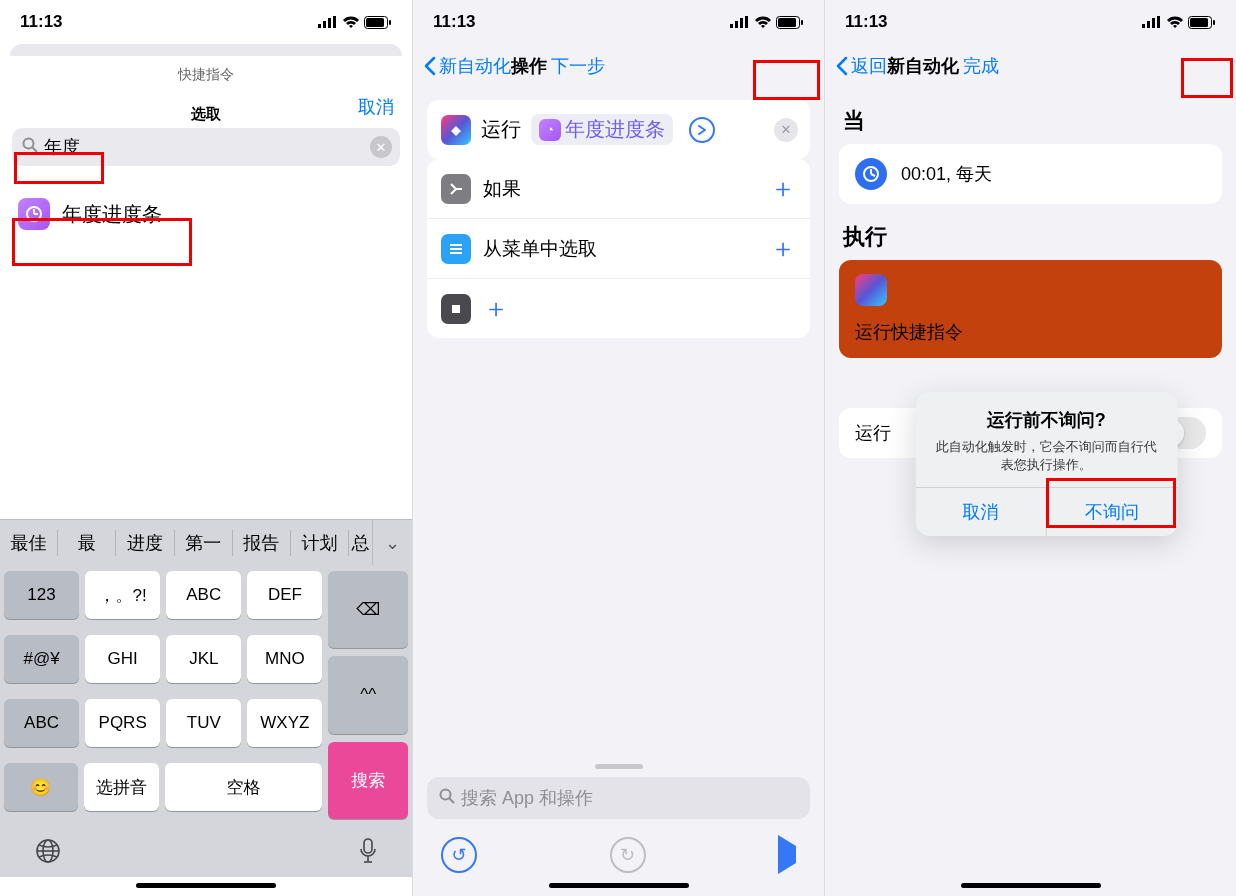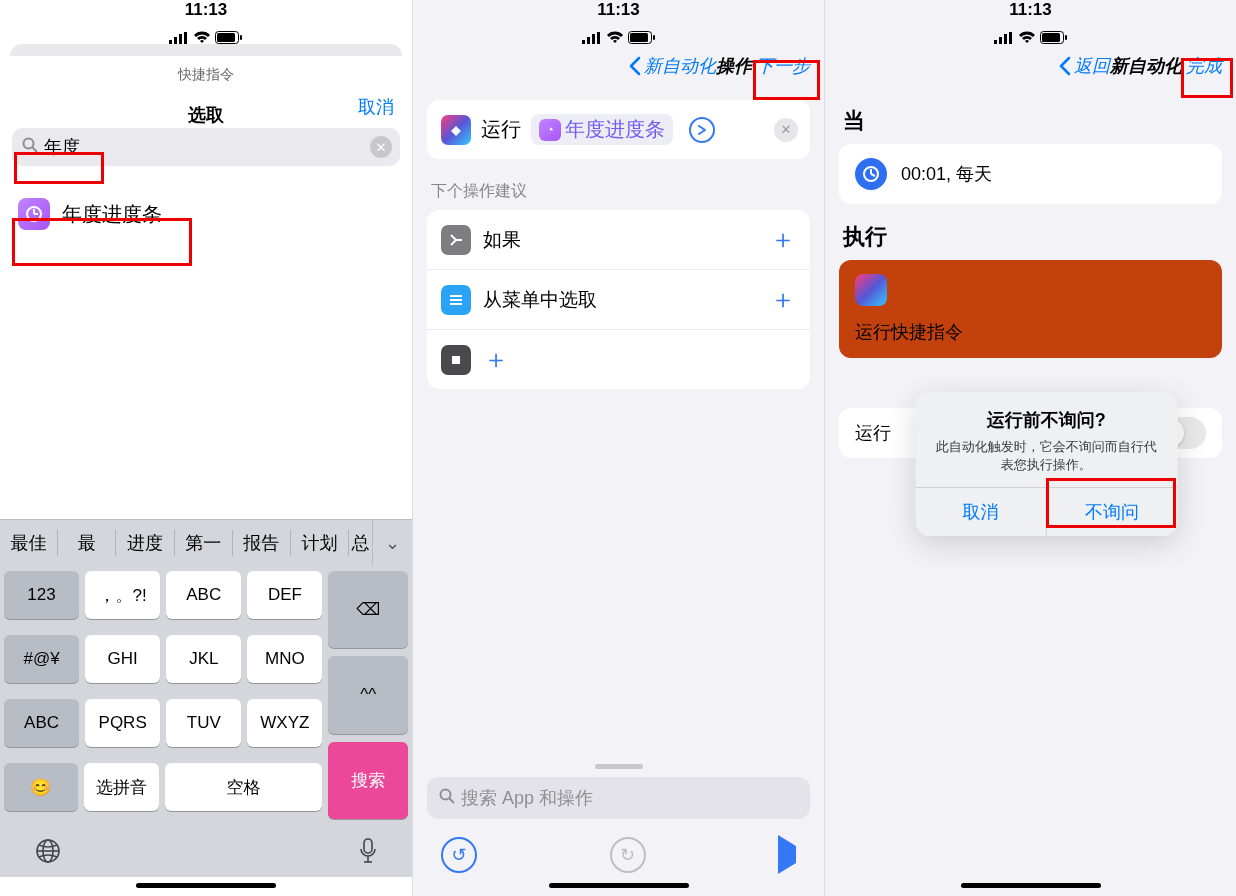--- a/index.html
+++ b/index.html
@@ -1,32 +1,32 @@
 <!DOCTYPE html>
 <html><head>
 <meta charset="utf-8">
 <style>
   * { box-sizing: border-box; margin: 0; padding: 0; font-family: -apple-system, "Helvetica Neue", Arial, sans-serif; }
   body { background: #fff; width: 1236px; height: 896px; display: flex; }
   .phone { width: 412px; height: 896px; position: relative; background: #f2f2f7; display: flex; flex-direction: column; overflow: hidden; }
   .phone + .phone { border-left: 1px solid #ddd; }
 
   
-  .status-bar { height: 44px; display: flex; align-items: center; justify-content: space-between; padding: 0 20px; font-size: 17px; font-weight: 600; color: #000; flex-direction: column; }
+  .status-bar { height: 44px; display: flex; align-items: center; justify-content: space-between; padding: 0 20px; font-size: 17px; font-weight: 600; color: #000; }
   .status-right { display: flex; align-items: center; gap: 4px; }
   .bars-icon, .wifi-icon, .battery-icon { display: inline-block; }
   .bars-icon svg, .wifi-icon svg, .battery-icon svg { display: block; }
 
   
   .p1-bg { background: #fff; }
   .card-behind { margin: 0 10px; background: #e8e8ed; height: 12px; border-radius: 12px 12px 0 0; }
   .sheet { background: #fff; border-radius: 12px 12px 0 0; flex: none; padding-top: 6px; }
   .sheet-title-small { text-align: center; font-size: 14px; color: #666; padding: 4px 16px 2px; }
   .sheet-header-row { display: flex; align-items: center; justify-content: center; position: relative; height: 42px; }
-  .sheet-title { font-size: 18px; font-weight: 600; margin-top: 15px; }
+  .sheet-title { font-size: 15px; font-weight: 600; margin-top: 15px; }
   .cancel-link { position: absolute; right: 18px; color: #007aff; font-size: 18px; }
   .search-wrap { padding: 0 12px 8px; }
   .search-field { display: flex; align-items: center; background: #e9e9ee; border-radius: 10px; height: 38px; padding: 0 10px; position: relative; }
   .search-field .mag { color: #8e8e93; margin-right: 6px; }
   .search-value { font-size: 18px; color: #000; }
   .clear-btn { position: absolute; right: 8px; width: 22px; height: 22px; border-radius: 50%; background: #c7c7cc; color: #fff; display: flex; align-items: center; justify-content: center; font-size: 13px; }
   .highlight-box { border: 3px solid #e00; position: absolute; pointer-events: none; }
   .results-area { background: #fff; flex: 1; }
   .result-item { display: flex; align-items: center; gap: 12px; padding: 10px 18px; }
   .app-icon-sm { width: 32px; height: 32px; border-radius: 8px; background: linear-gradient(135deg,#c084fc,#a855f7); display: flex; align-items: center; justify-content: center; color: #fff; }
@@ -42,21 +42,21 @@
   .key { flex: 1; height: 48px; border-radius: 6px; display: flex; align-items: center; justify-content: center; font-size: 17px; box-shadow: 0 1px 0 rgba(0,0,0,.3); }
   .key-white { background: #fff; color: #000; }
   .key-gray { background: #b8bcc5; color: #000; }
   .key-blue { background: #ec4899; color: #fff; }
   .key-tall { height: 104px; }
   .key-wide2 { flex: 2.12; }
   .kbd-bottom { display: flex; justify-content: space-between; align-items: center; padding: 14px 34px 8px; background: #d4d6dc; }
   .home-indicator { width: 140px; height: 5px; background: #000; border-radius: 3px; margin: 6px auto 8px; }
 
   
-  .nav-bar { display: flex; align-items: center; justify-content: flex-end; height: 44px; padding: 0 10px; font-style: italic; }
+  .nav-bar { display: flex; align-items: center; justify-content: flex-start; height: 44px; padding: 0 10px; }
   .nav-back { color: #007aff; font-size: 18px; display: flex; align-items: center; }
   .nav-title { font-size: 18px; font-weight: 600; }
   .nav-next { color: #007aff; font-size: 18px; padding: 2px 4px; }
   .action-card { margin: 12px 14px 0; background: #fff; border-radius: 12px; padding: 14px 14px; display: flex; align-items: center; gap: 10px; position: relative; }
   .shortcuts-icon { width: 30px; height: 30px; border-radius: 7px; background: linear-gradient(135deg,#ff3b7b,#5856d6,#34c8ff); display:flex;align-items:center;justify-content:center; }
   .run-label { font-size: 20px; }
   .pill { display: inline-flex; align-items: center; gap: 4px; background: #ededf5; border-radius: 8px; padding: 2px 8px; color: #6f5cf1; font-size: 20px; }
   .pill-icon { width: 22px; height: 22px; border-radius: 6px; background: linear-gradient(135deg,#c084fc,#a855f7); display:inline-flex;align-items:center;justify-content:center;color:#fff;font-size:13px; }
   .circled-chev { width: 26px; height: 26px; border-radius: 50%; border: 2px solid #3478f6; color: #3478f6; display:flex;align-items:center;justify-content:center;font-size:14px; margin-left: 6px; }
   .card-close { position: absolute; right: 12px; width: 24px; height: 24px; border-radius: 50%; background: #e5e5ea; color: #9a9aa0; display:flex;align-items:center;justify-content:center;font-size:13px; }
@@ -286,21 +286,20 @@
       <span>年度进度条</span>
     </span>
     <span class="circled-chev">
         <svg width="10" height="10">
           <path d="M2 1 L8 5 L2 9" stroke="#3478f6" stroke-width="2" fill="none" stroke-linecap="round" stroke-linejoin="round"></path>
         </svg>
       </span>
     <span class="card-close">✕</span>
   </div>
 
-  <div class="section-label">下个操作建议</div>
   <div class="sugg-list">
     <div class="sugg-item">
       <span class="sugg-icon icon-gray">
           <svg width="16" height="16">
             <path d="M3 3 L8 8 L3 13 M8 8 L14 8" stroke="#fff" stroke-width="2" fill="none"></path>
           </svg>
         </span>
       <span class="sugg-label">如果</span>
       <span class="plus">＋</span>
     </div>

